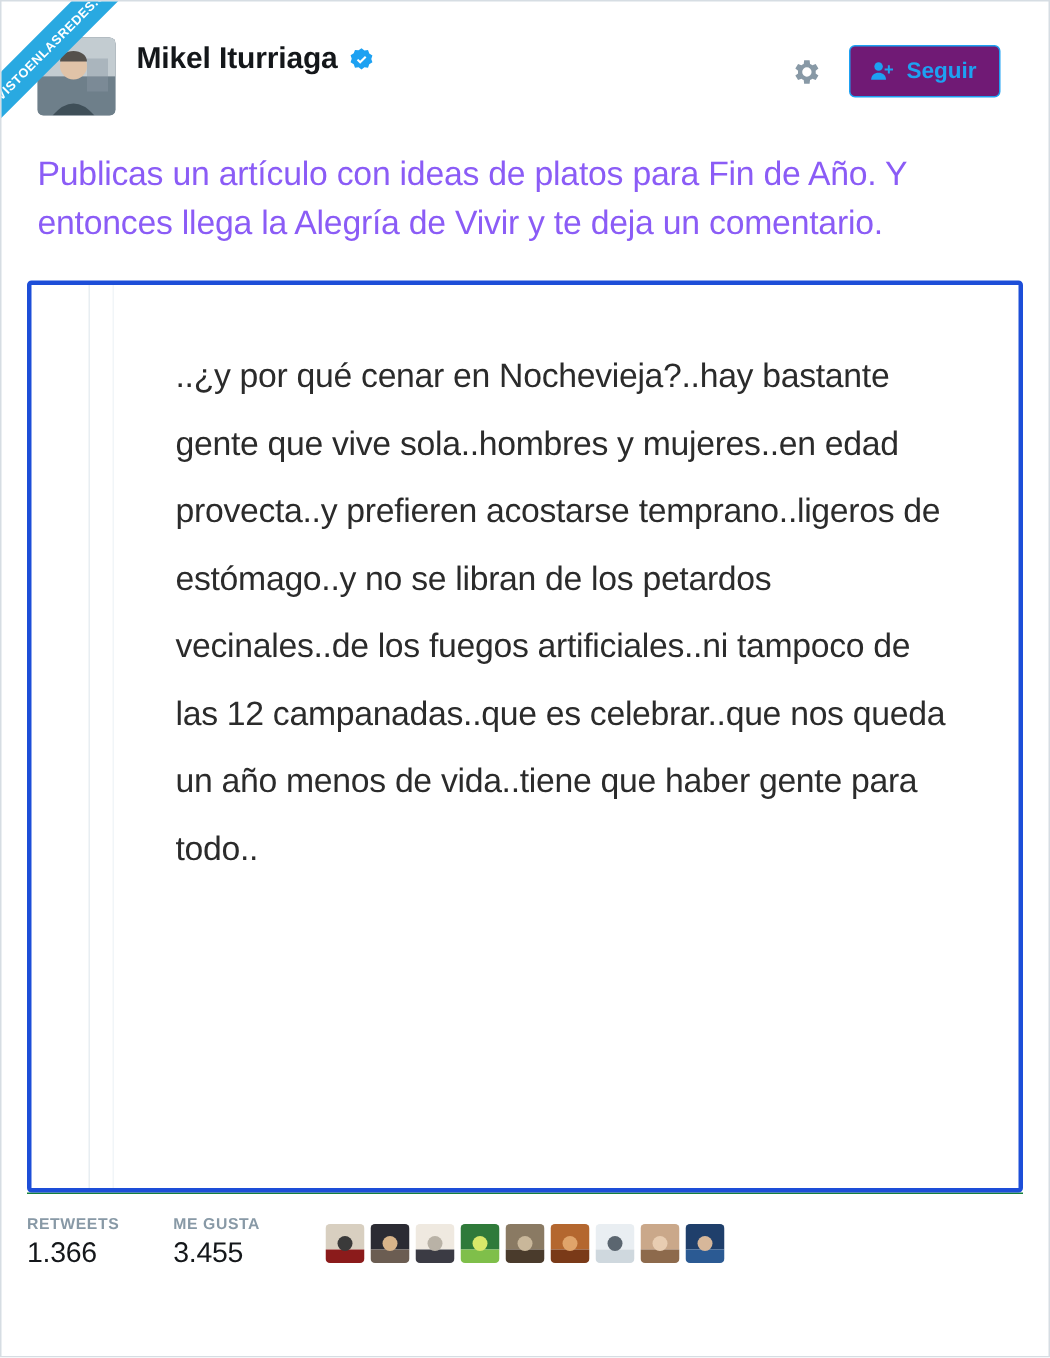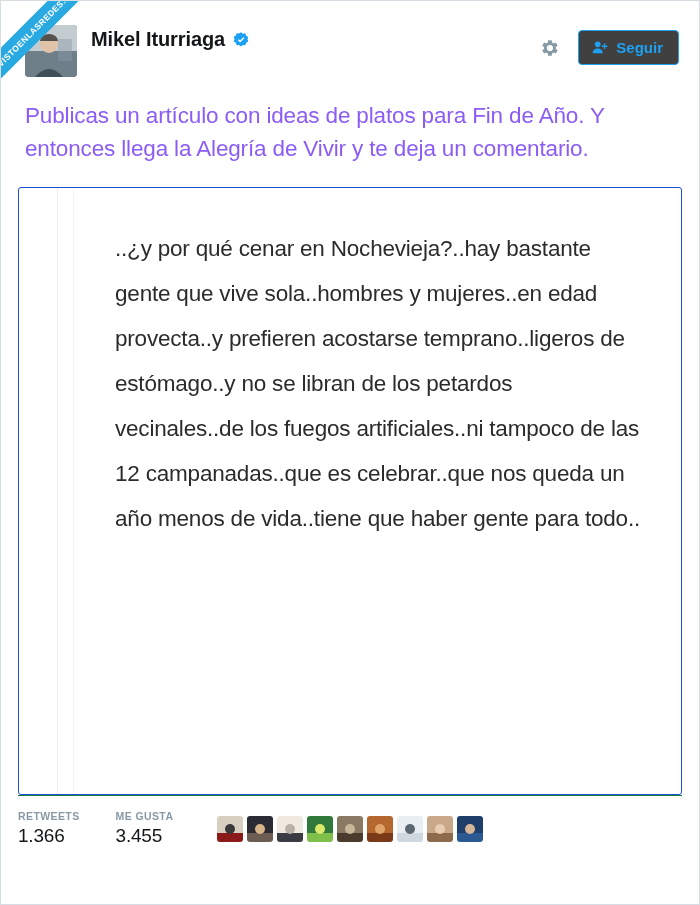--- a/index.html
+++ b/index.html
@@ -40,21 +40,21 @@
   }
   .ribbon span {
     color: #ffffff;
     font-size: 8.5px;
     font-weight: bold;
     letter-spacing: 0.4px;
     white-space: nowrap;
   }
   .tweet {
     position: relative;
-    padding: 24px 20px 0 24px;
+    padding: 24px 32px 0 24px;
   }
   .tweet-head {
     display: flex;
     align-items: flex-start;
     height: 54px;
   }
   .avatar {
     width: 52px;
     height: 52px;
     border-radius: 4px;
@@ -101,39 +101,39 @@
     height: 22px;
     color: #8899a6;
     cursor: pointer;
   }
   .follow-btn {
     display: inline-flex;
     align-items: center;
     gap: 8px;
     border: 1px solid #1da1f2;
     color: #1da1f2;
-    background: #404040;
+    background: #701a75;
     border-radius: 4px;
     font-size: 15px;
     font-weight: bold;
     padding: 8px 15px 8px 12px;
     cursor: pointer;
     line-height: 1;
   }
   .follow-btn svg { display:block; }
   .tweet-text {
     margin-top: 20px;
     font-size: 22.5px;
     line-height: 33px;
     color: #8b5cf6;
     letter-spacing: -0.15px;
   }
   .quote-card {
     margin: 22px 17px 0 17px;
-    border: 1px solid #1d4ed8;
+    border: 3px solid #1d4ed8;
     border-radius: 3px;
     height: 608px;
     box-sizing: border-box;
     overflow: hidden;
     position: relative;
     background: #ffffff;
   }
   .quote-strip {
     position: absolute;
     left: 38px;

